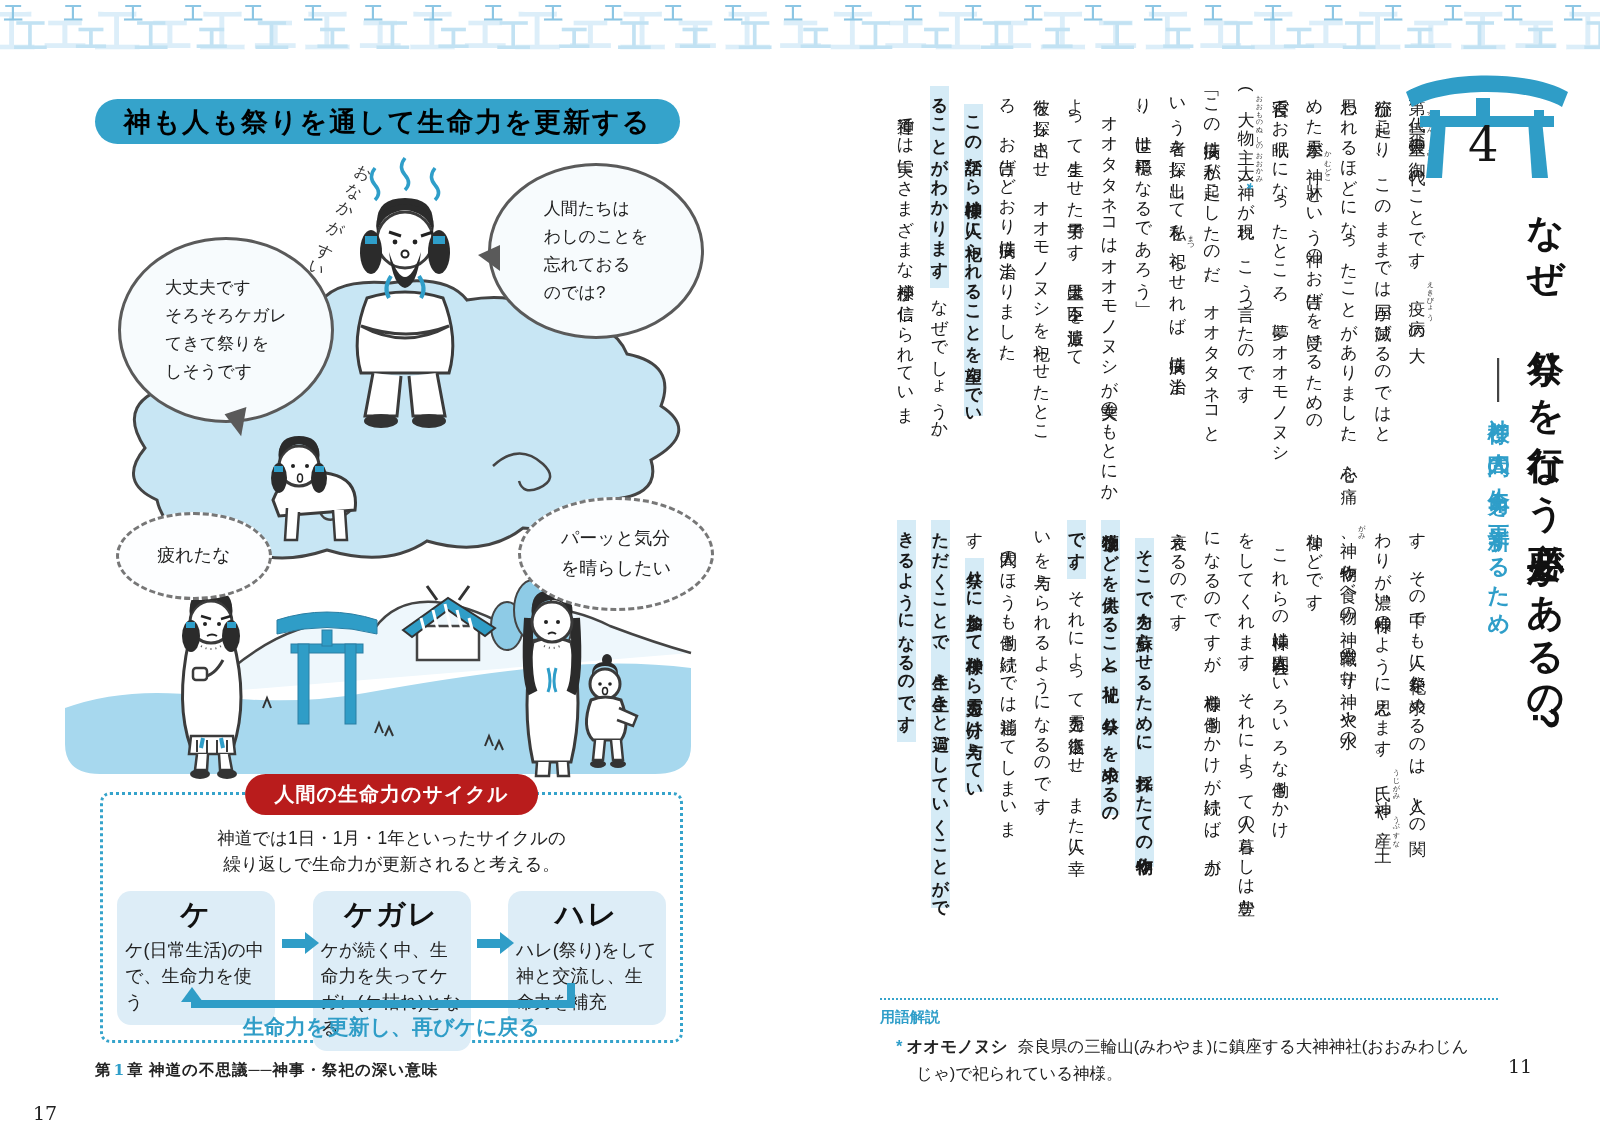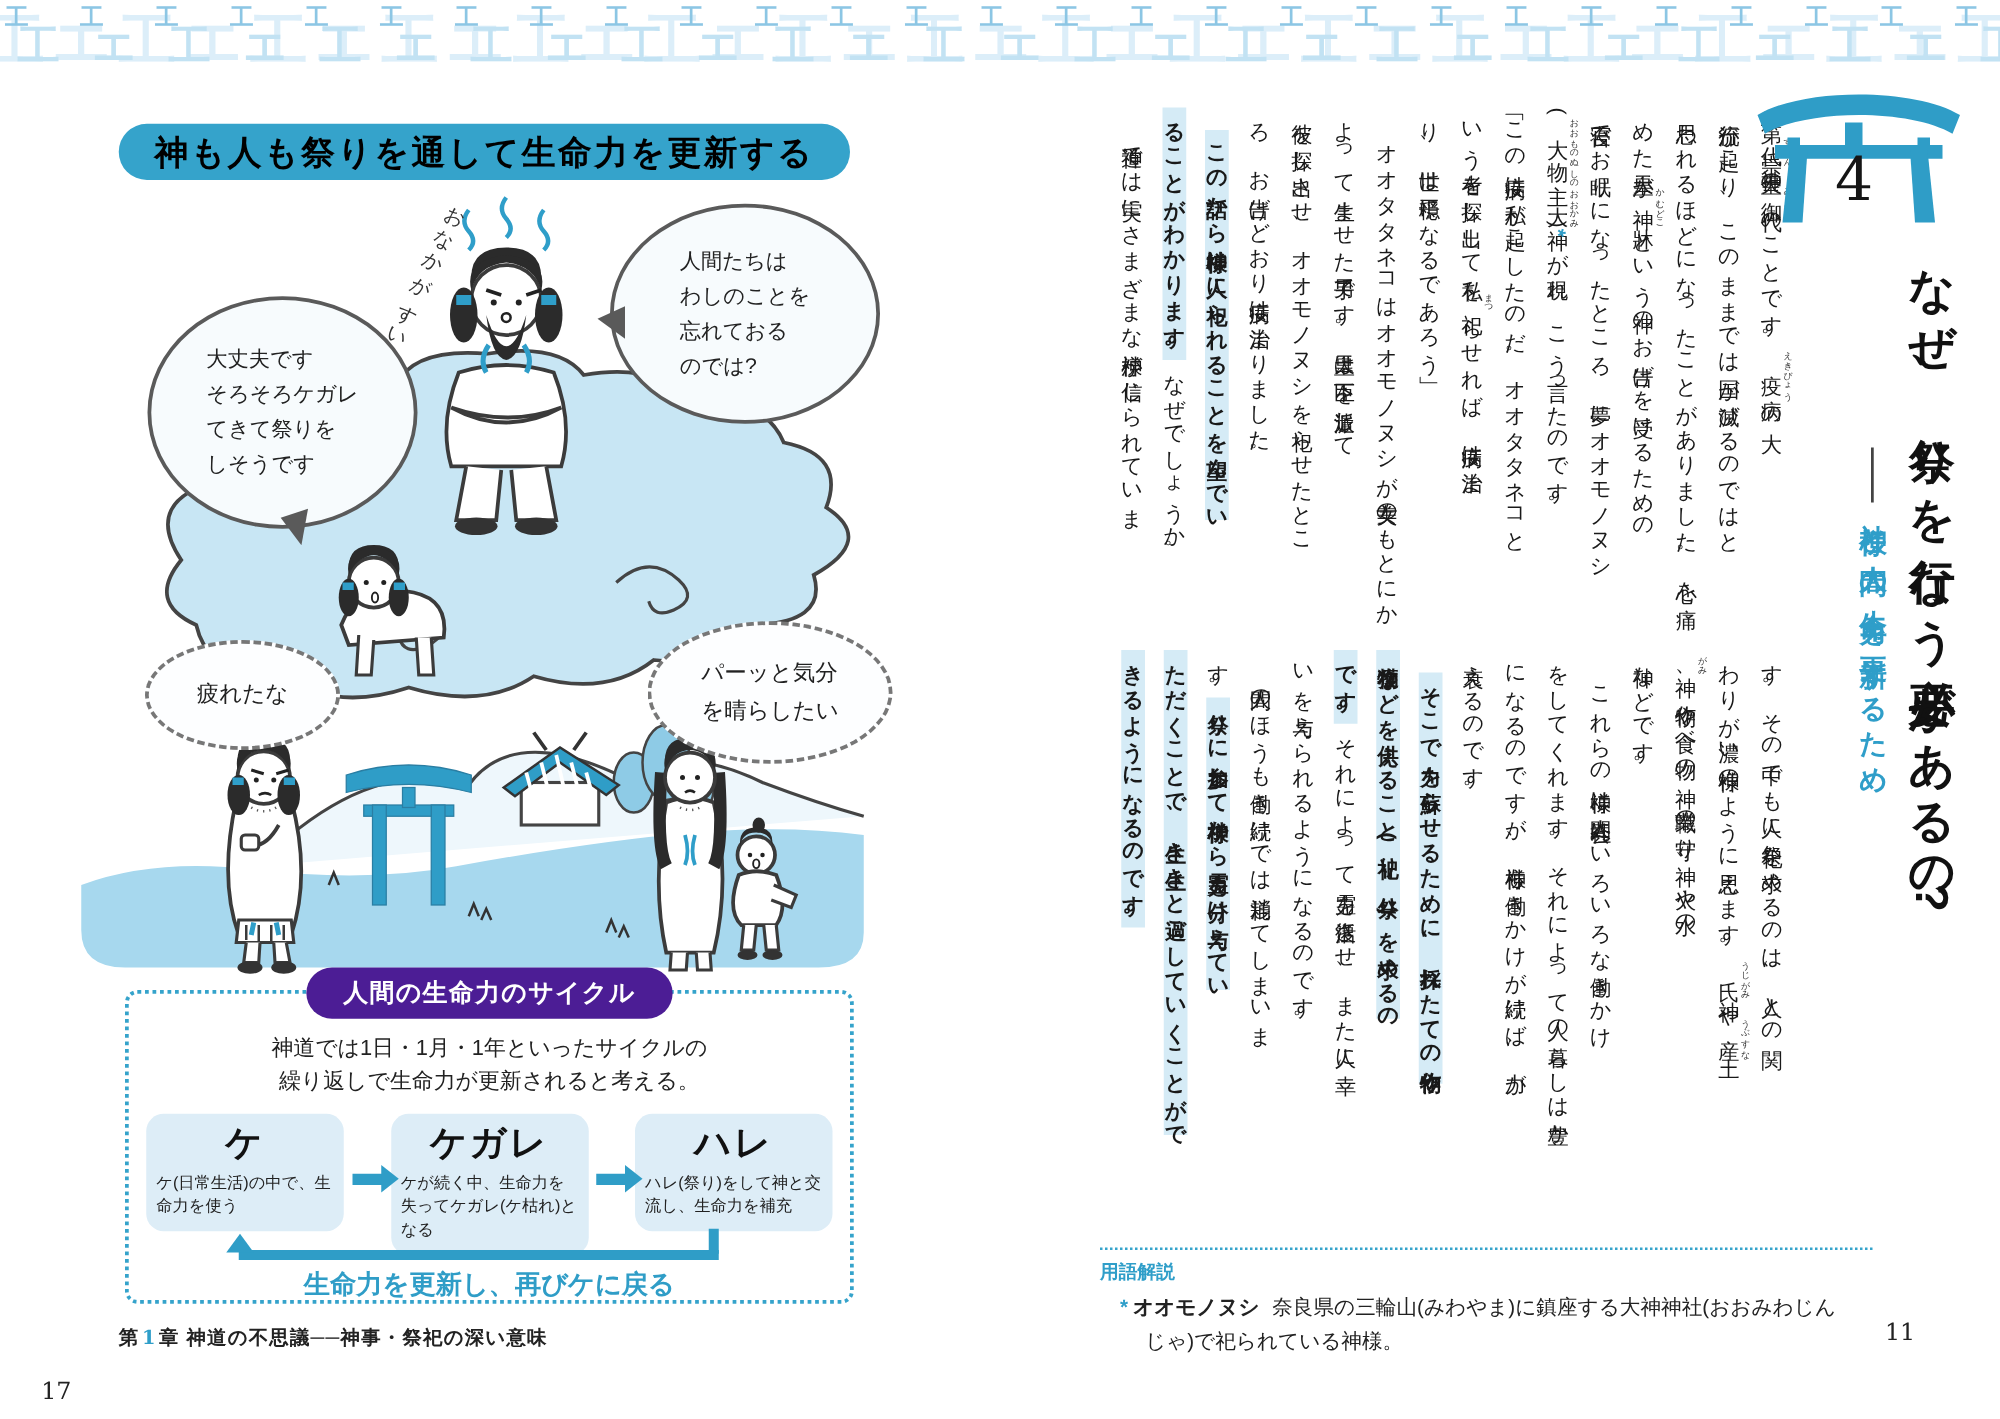--- a/index.html
+++ b/index.html
@@ -38,28 +38,28 @@
     position:absolute;left:322px;top:148px;writing-mode:vertical-rl;
     font-size:16px;line-height:1.5;transform:rotate(26deg);color:#333;letter-spacing:2px;
   }
   
   .cycle-box{
     position:absolute;left:100px;top:792px;width:577px;height:245px;
     border:3px dotted #35a3cb;border-radius:10px;background:#fff;
   }
   .cycle-pill{
     position:absolute;left:50%;top:-21px;transform:translateX(-50%);
-    background:#4c1d95;color:#fff;font-size:20px;font-weight:bold;
+    background:#b91c1c;color:#fff;font-size:20px;font-weight:bold;
     padding:7px 30px;border-radius:22px;white-space:nowrap;letter-spacing:1px;
   }
   .cycle-desc{margin:30px 0 0;text-align:center;font-size:17.5px;line-height:1.5;color:#222;}
   .stages{position:absolute;left:14px;top:96px;width:549px;display:flex;align-items:flex-start;justify-content:space-between;}
   .stage{width:158px;background:#ddedf7;border-radius:14px;padding:4px 8px 10px;box-sizing:border-box;}
   .stage h3{margin:0;text-align:center;font-size:29px;letter-spacing:2px;color:#111;}
-  .stage p{margin:2px 0 0;font-size:13px;line-height:1.45;color:#222;}
+  .stage p{margin:2px 0 0;font-size:18px;line-height:1.45;color:#222;}
   .h-arrow{margin-top:48px;width:24px;height:9px;background:#2f9dc7;position:relative;flex-shrink:0;}
   .h-arrow::after{content:"";position:absolute;right:-13px;top:-7px;border-left:14px solid #2f9dc7;border-top:11px solid transparent;border-bottom:11px solid transparent;}
   .ret-h{position:absolute;left:88px;top:205px;width:384px;height:8px;background:#2f9dc7;}
   .ret-v{position:absolute;left:464px;top:188px;width:8px;height:20px;background:#2f9dc7;}
   .ret-head{position:absolute;left:78px;top:192px;border-left:11px solid transparent;border-right:11px solid transparent;border-bottom:15px solid #2f9dc7;}
   .ret-label{position:absolute;left:0;top:218px;width:100%;text-align:center;color:#2f9dc7;font-size:21px;font-weight:bold;margin:0;}
   
   .vtext{writing-mode:vertical-rl;text-orientation:mixed;}
   .band{position:absolute;width:562px;height:428px;font-size:17px;line-height:2.0;letter-spacing:1px;color:#191919;}
   .band p{margin:0;}

